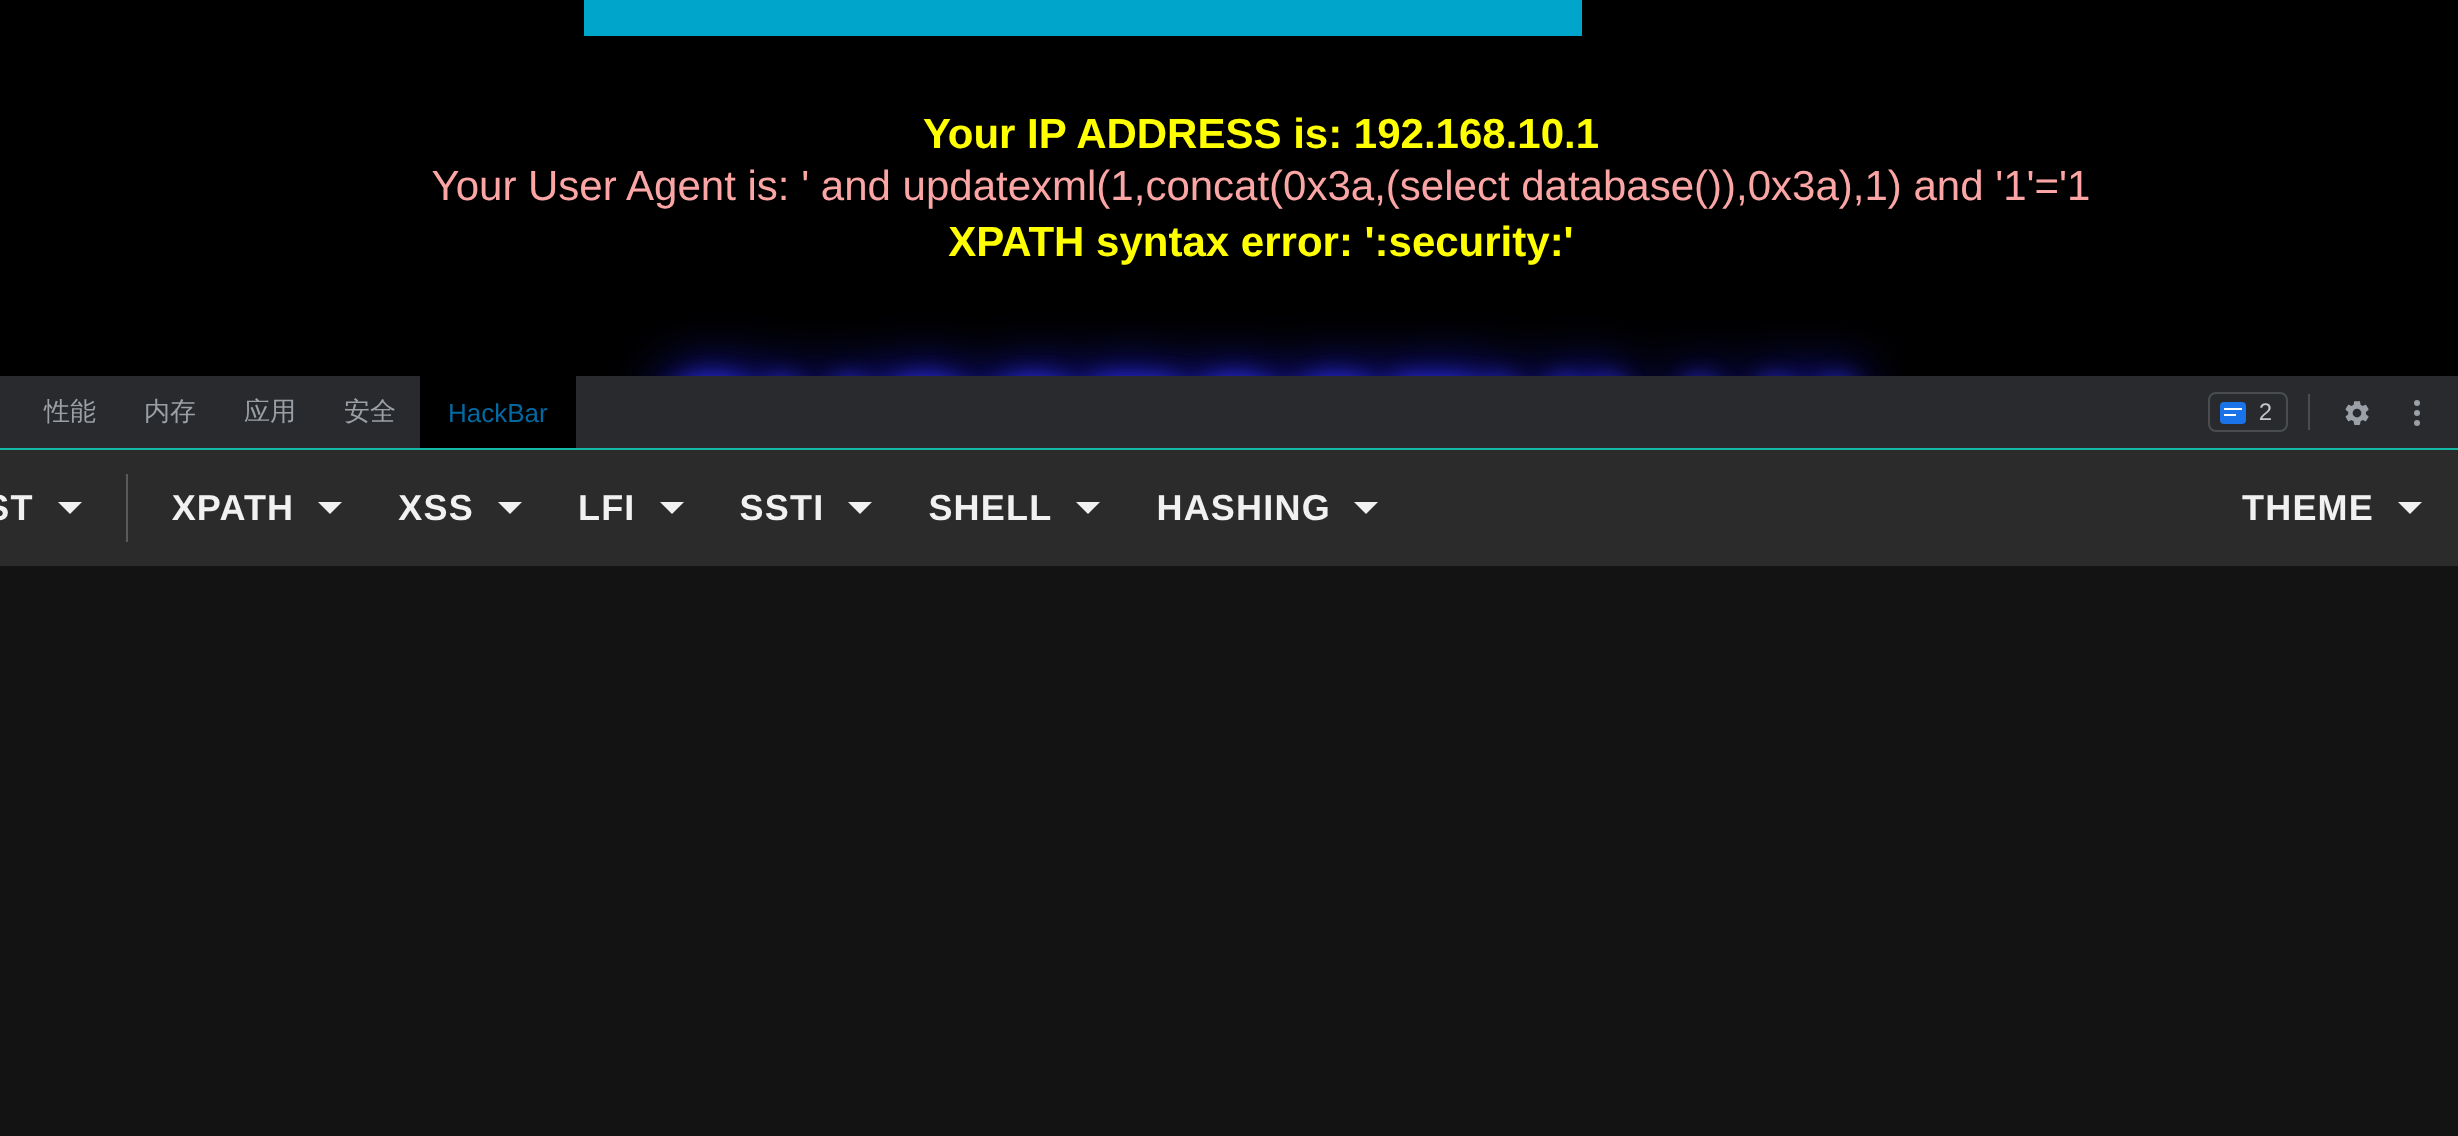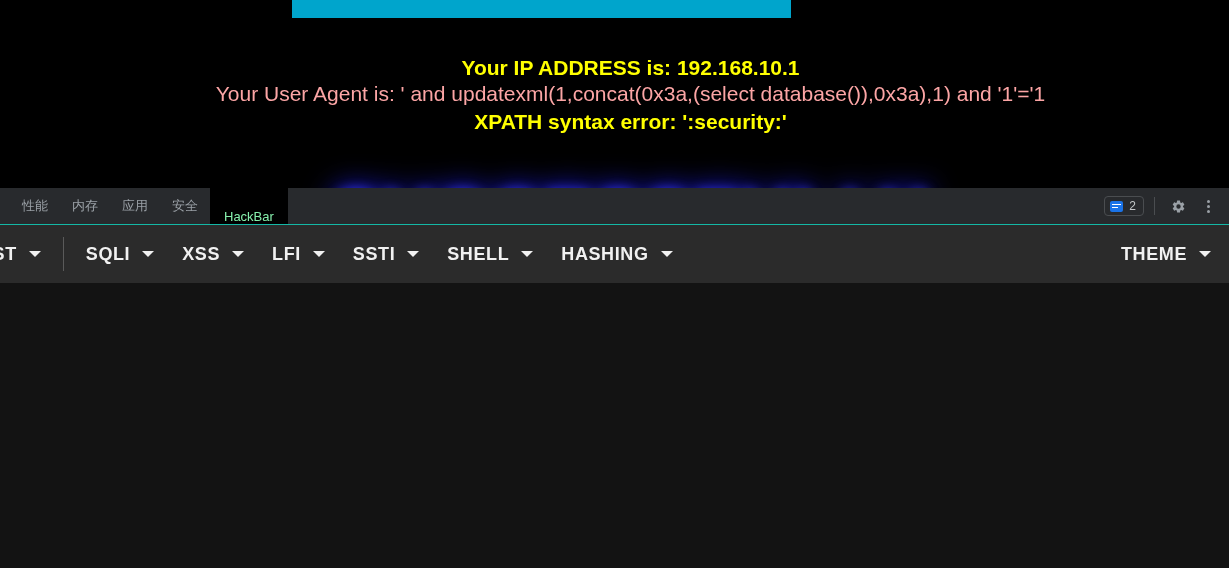--- a/index.html
+++ b/index.html
@@ -114,22 +114,21 @@
     align-items: center;
     padding: 0 14px;
     font-size: 13px;
     color: #9aa0a6;
     white-space: nowrap;
     cursor: default;
   }
   .dt-tab.cjk { padding: 0 12px; }
   .dt-tab.active {
     background: #000000;
-    color: #86efac;
-    align-items: flex-end;
+    color: #0369a1;
   }
   .dt-tab .flask {
     margin-left: 6px;
     display: inline-block;
     color: #c9ccd0;
     font-size: 12px;
     line-height: 1;
   }
   #dt-tab-right {
     display: flex;
@@ -313,21 +312,21 @@
   </div>
 
   <div id="hb-toolbar">
     <div id="hb-left">
       <div class="hb-menu">
         <span>EST</span>
         <span class="caret"></span>
       </div>
       <div class="hb-sep"></div>
       <div class="hb-menu">
-        <span>SQLI</span>
+        <span>XPATH</span>
         <span class="caret"></span>
       </div>
       <div class="hb-menu">
         <span>XSS</span>
         <span class="caret"></span>
       </div>
       <div class="hb-menu">
         <span>LFI</span>
         <span class="caret"></span>
       </div>

